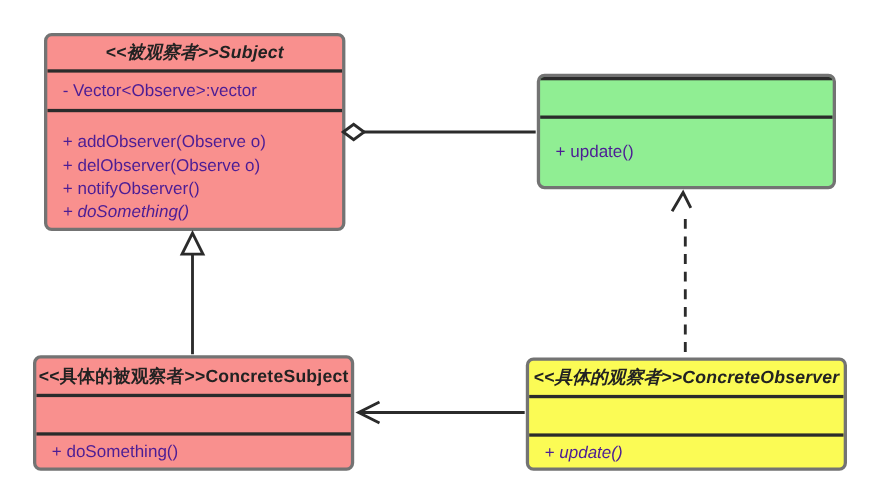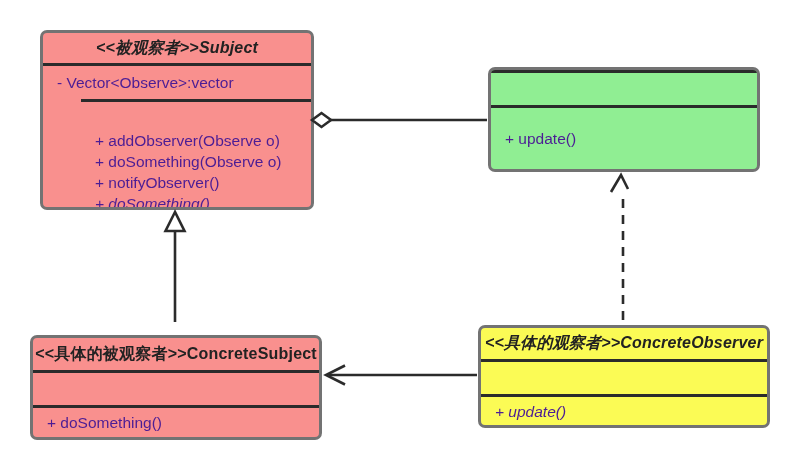--- a/index.html
+++ b/index.html
@@ -58,30 +58,30 @@
   .method-line, .attr-line {
     line-height: 21px;
     white-space: nowrap;
   }
   .italic { font-style: italic; }
 
   
   #cls-subject { left: 40px; top: 30px; width: 274px; height: 180px; }
   #cls-subject .title   { height: 30px; }
   #cls-subject .attrs   { height: 36px; }
-  #cls-subject .methods { flex: 1 1 auto; padding-top: 28px; margin-left: 38px; }
+  #cls-subject .methods { flex: 1 1 auto; padding-top: 17px; }
 
   
   #cls-observer { left: 488px; top: 67px; width: 272px; height: 105px; }
   #cls-observer .title   { height: 31px; }
   #cls-observer .attrs   { height: 35px; }
   #cls-observer .methods { flex: 1 1 auto; }
 
   
-  #cls-concrete-subject { left: 30px; top: 323px; width: 292px; height: 105px; margin-top: 12px; }
+  #cls-concrete-subject { left: 30px; top: 323px; width: 292px; height: 105px; }
   #cls-concrete-subject .title   { height: 32px; }
   #cls-concrete-subject .attrs   { height: 35px; }
   #cls-concrete-subject .methods { flex: 1 1 auto; }
 
   
   #cls-concrete-observer { left: 478px; top: 325px; width: 292px; height: 103px; }
   #cls-concrete-observer .title   { height: 31px; }
   #cls-concrete-observer .attrs   { height: 35px; }
   #cls-concrete-observer .methods { flex: 1 1 auto; }
 
@@ -116,21 +116,21 @@
     <polyline class="stroke" points="345,365.5 326,375 345,384.5"></polyline>
   </svg>
 
   <div class="uml-class" id="cls-subject" style="background: rgb(249, 144, 142);">
     <div class="row title italic">&lt;&lt;被观察者&gt;&gt;Subject</div>
     <div class="row attrs single">
       <div class="attr-line">- Vector&lt;Observe&gt;:vector</div>
     </div>
     <div class="row methods">
       <div class="method-line">+ addObserver(Observe o)</div>
-      <div class="method-line">+ doSomething(Observe o)</div>
+      <div class="method-line">+ delObserver(Observe o)</div>
       <div class="method-line">+ notifyObserver()</div>
       <div class="method-line italic">+ doSomething()</div>
     </div>
   </div>
 
   <div class="uml-class" id="cls-observer" style="background: rgb(144, 238, 147);">
     <div class="row attrs single"></div>
     <div class="row methods single">
       <div class="method-line">+ update()</div>
     </div>

